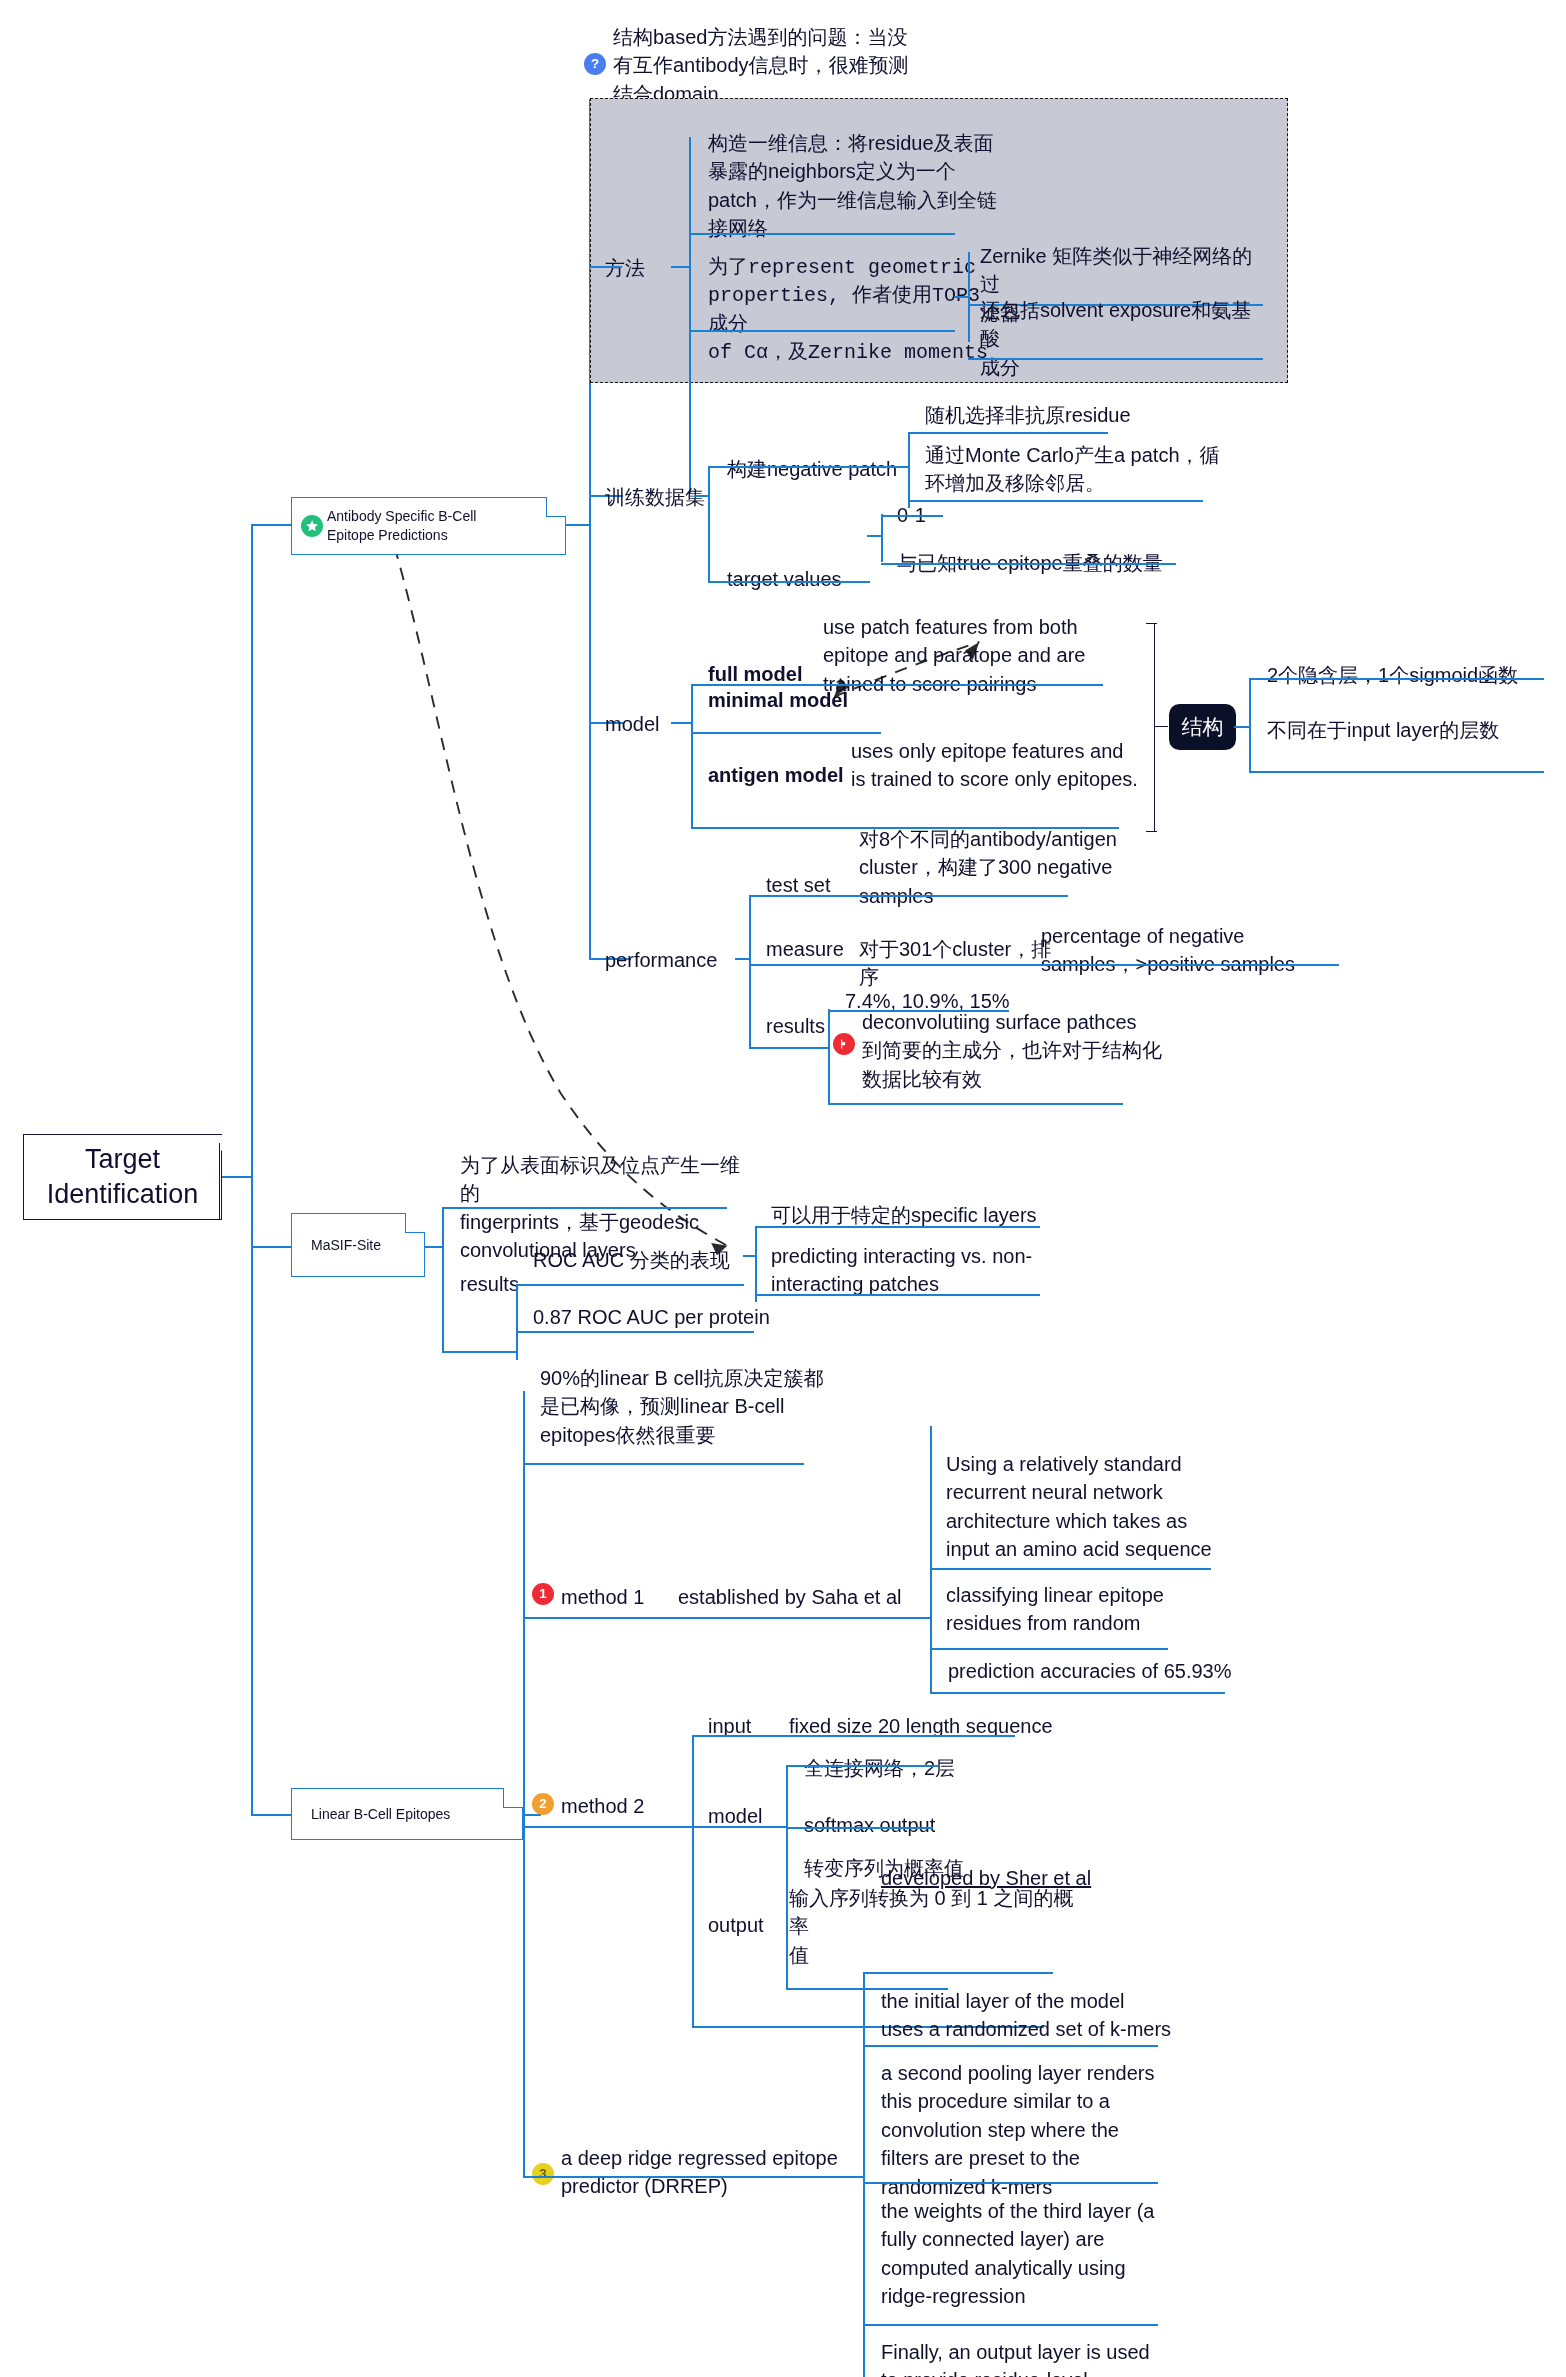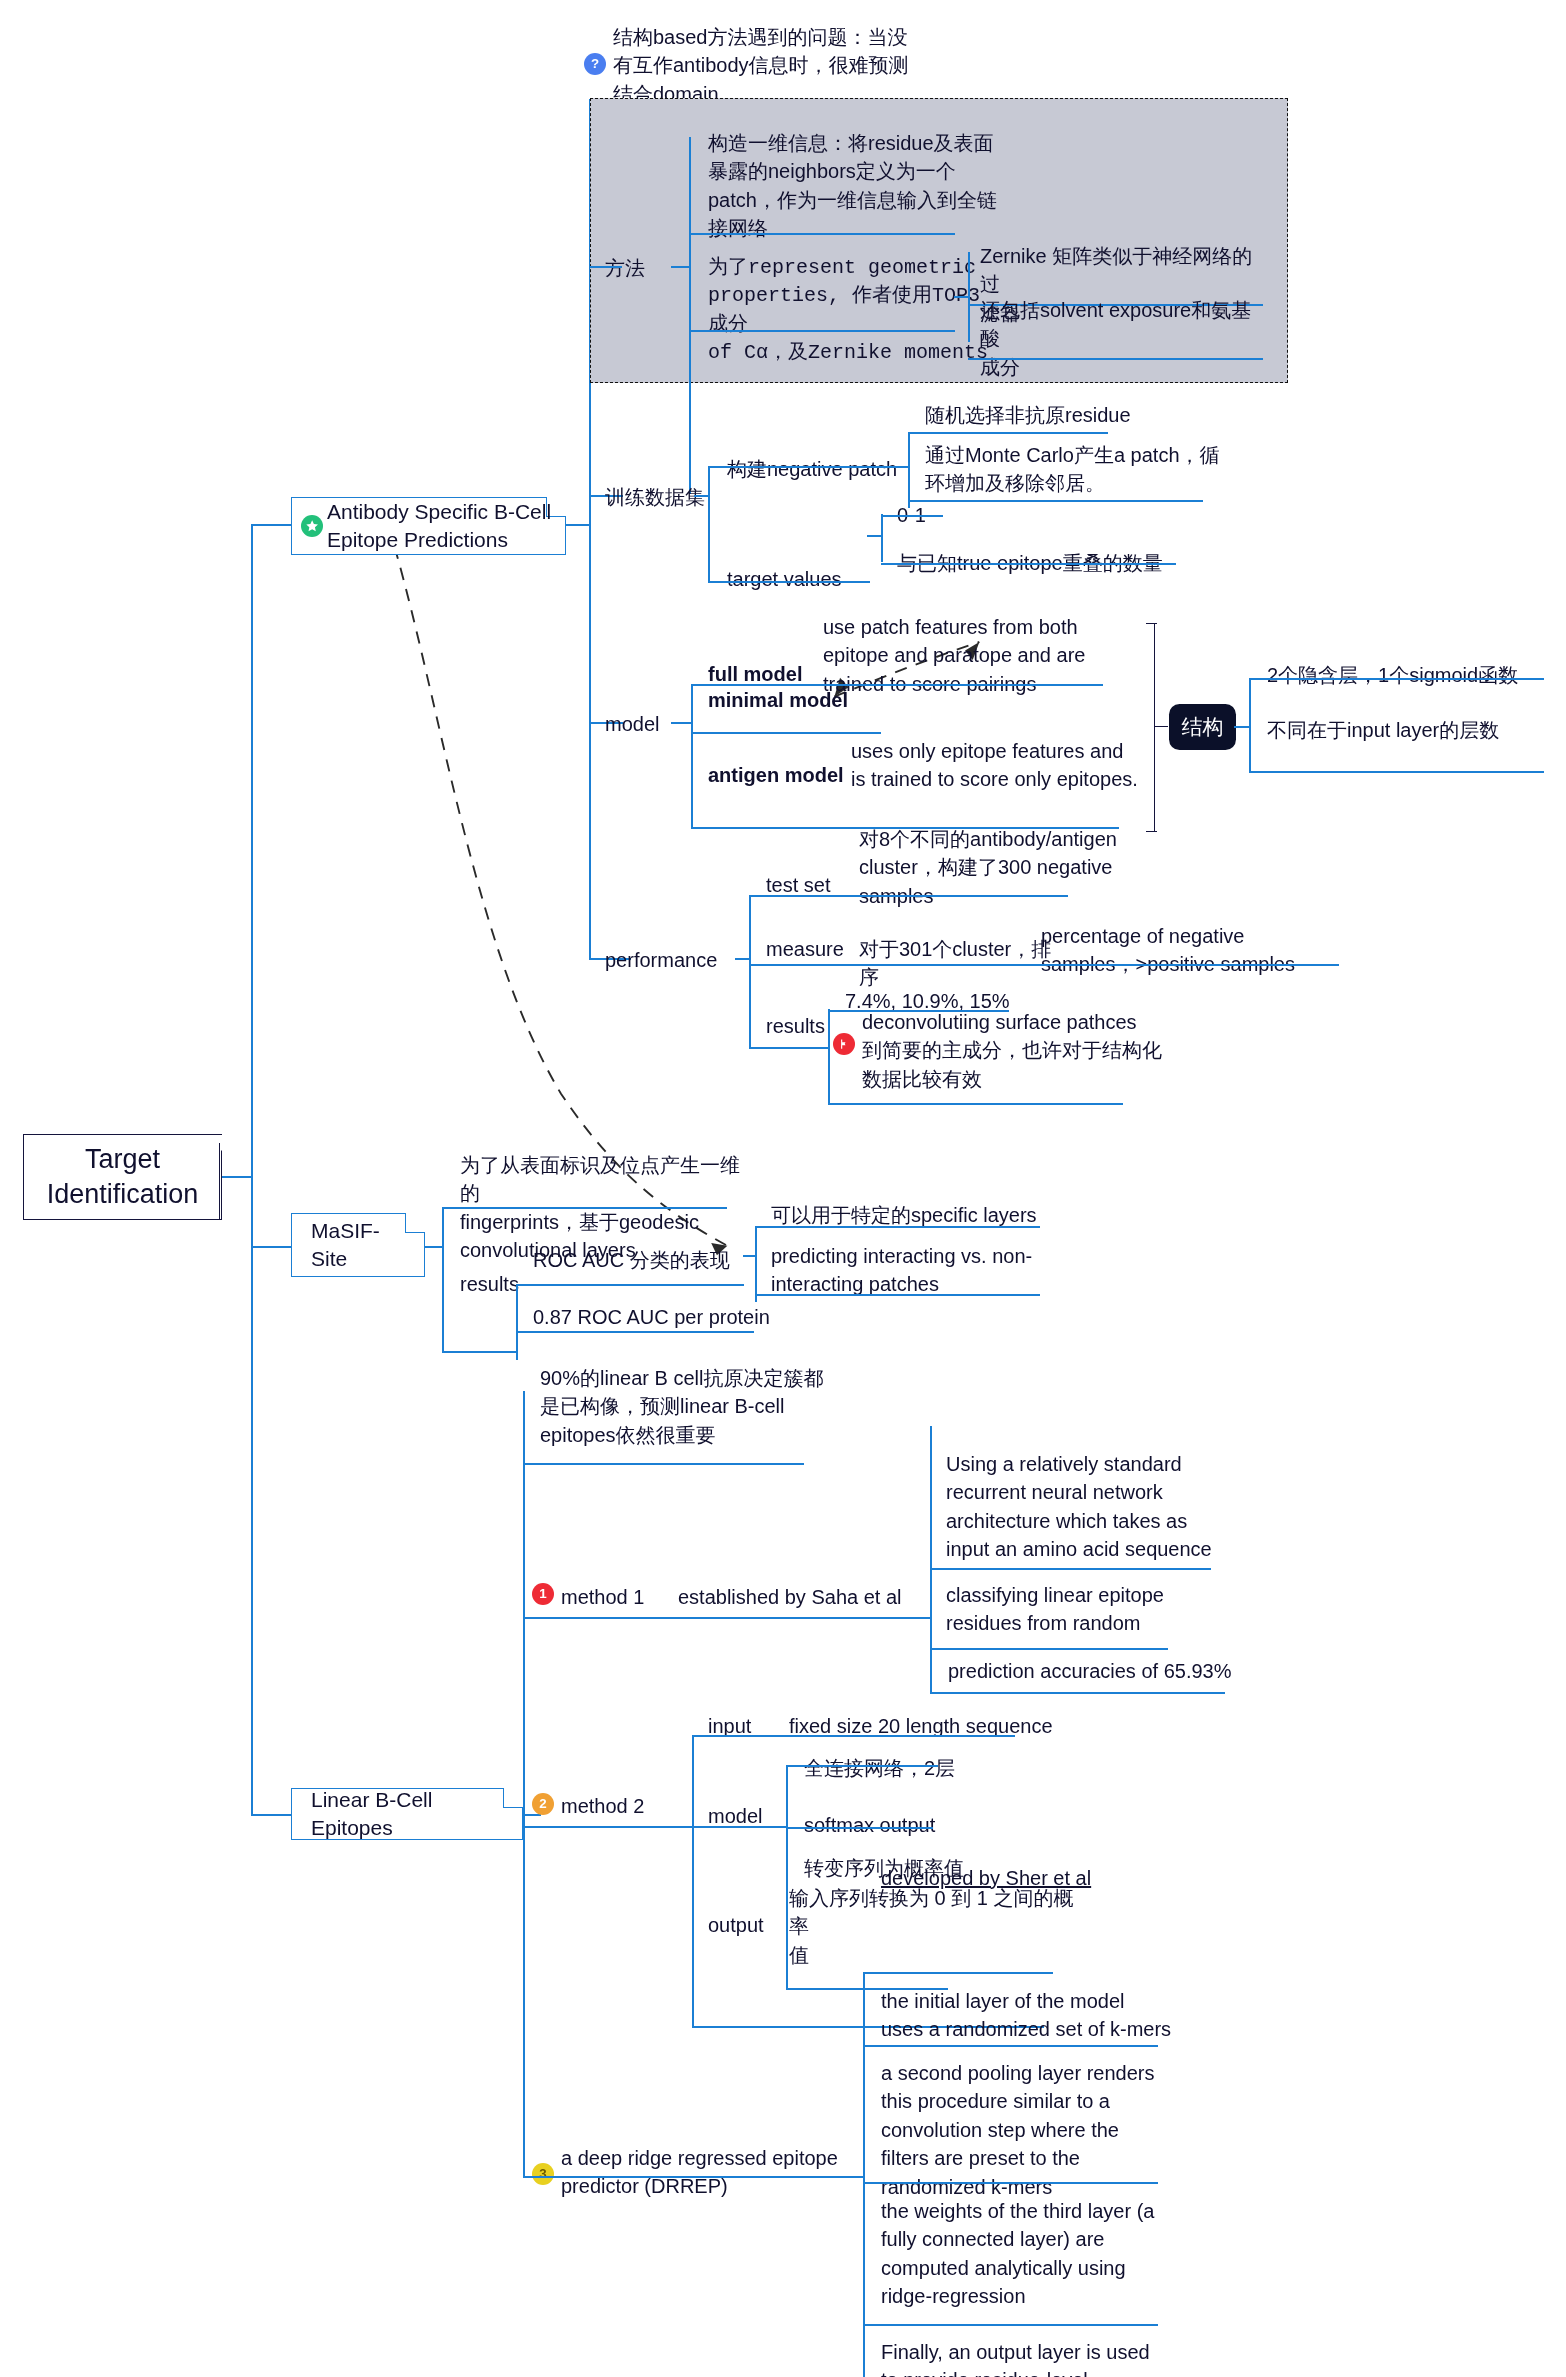--- a/index.html
+++ b/index.html
@@ -59,21 +59,21 @@
     border-bottom:1.4px solid #1b7fd4;
     border-left:1.4px solid #1b7fd4;
     box-sizing:border-box;
     transform-origin:top right;
   }
   .card-label{
     position:absolute;
     left:0;right:0;top:50%;
     transform:translateY(-50%);
     text-align:left;
-    font-size:21px;
+    font-size:14px;
     line-height:1.34;
     color:#10102e;
     padding-left:35px;
     padding-right:8.6px;
     box-sizing:border-box;
   }
   .card-label.center{padding-left:19px;}
 
   
   .pill{

